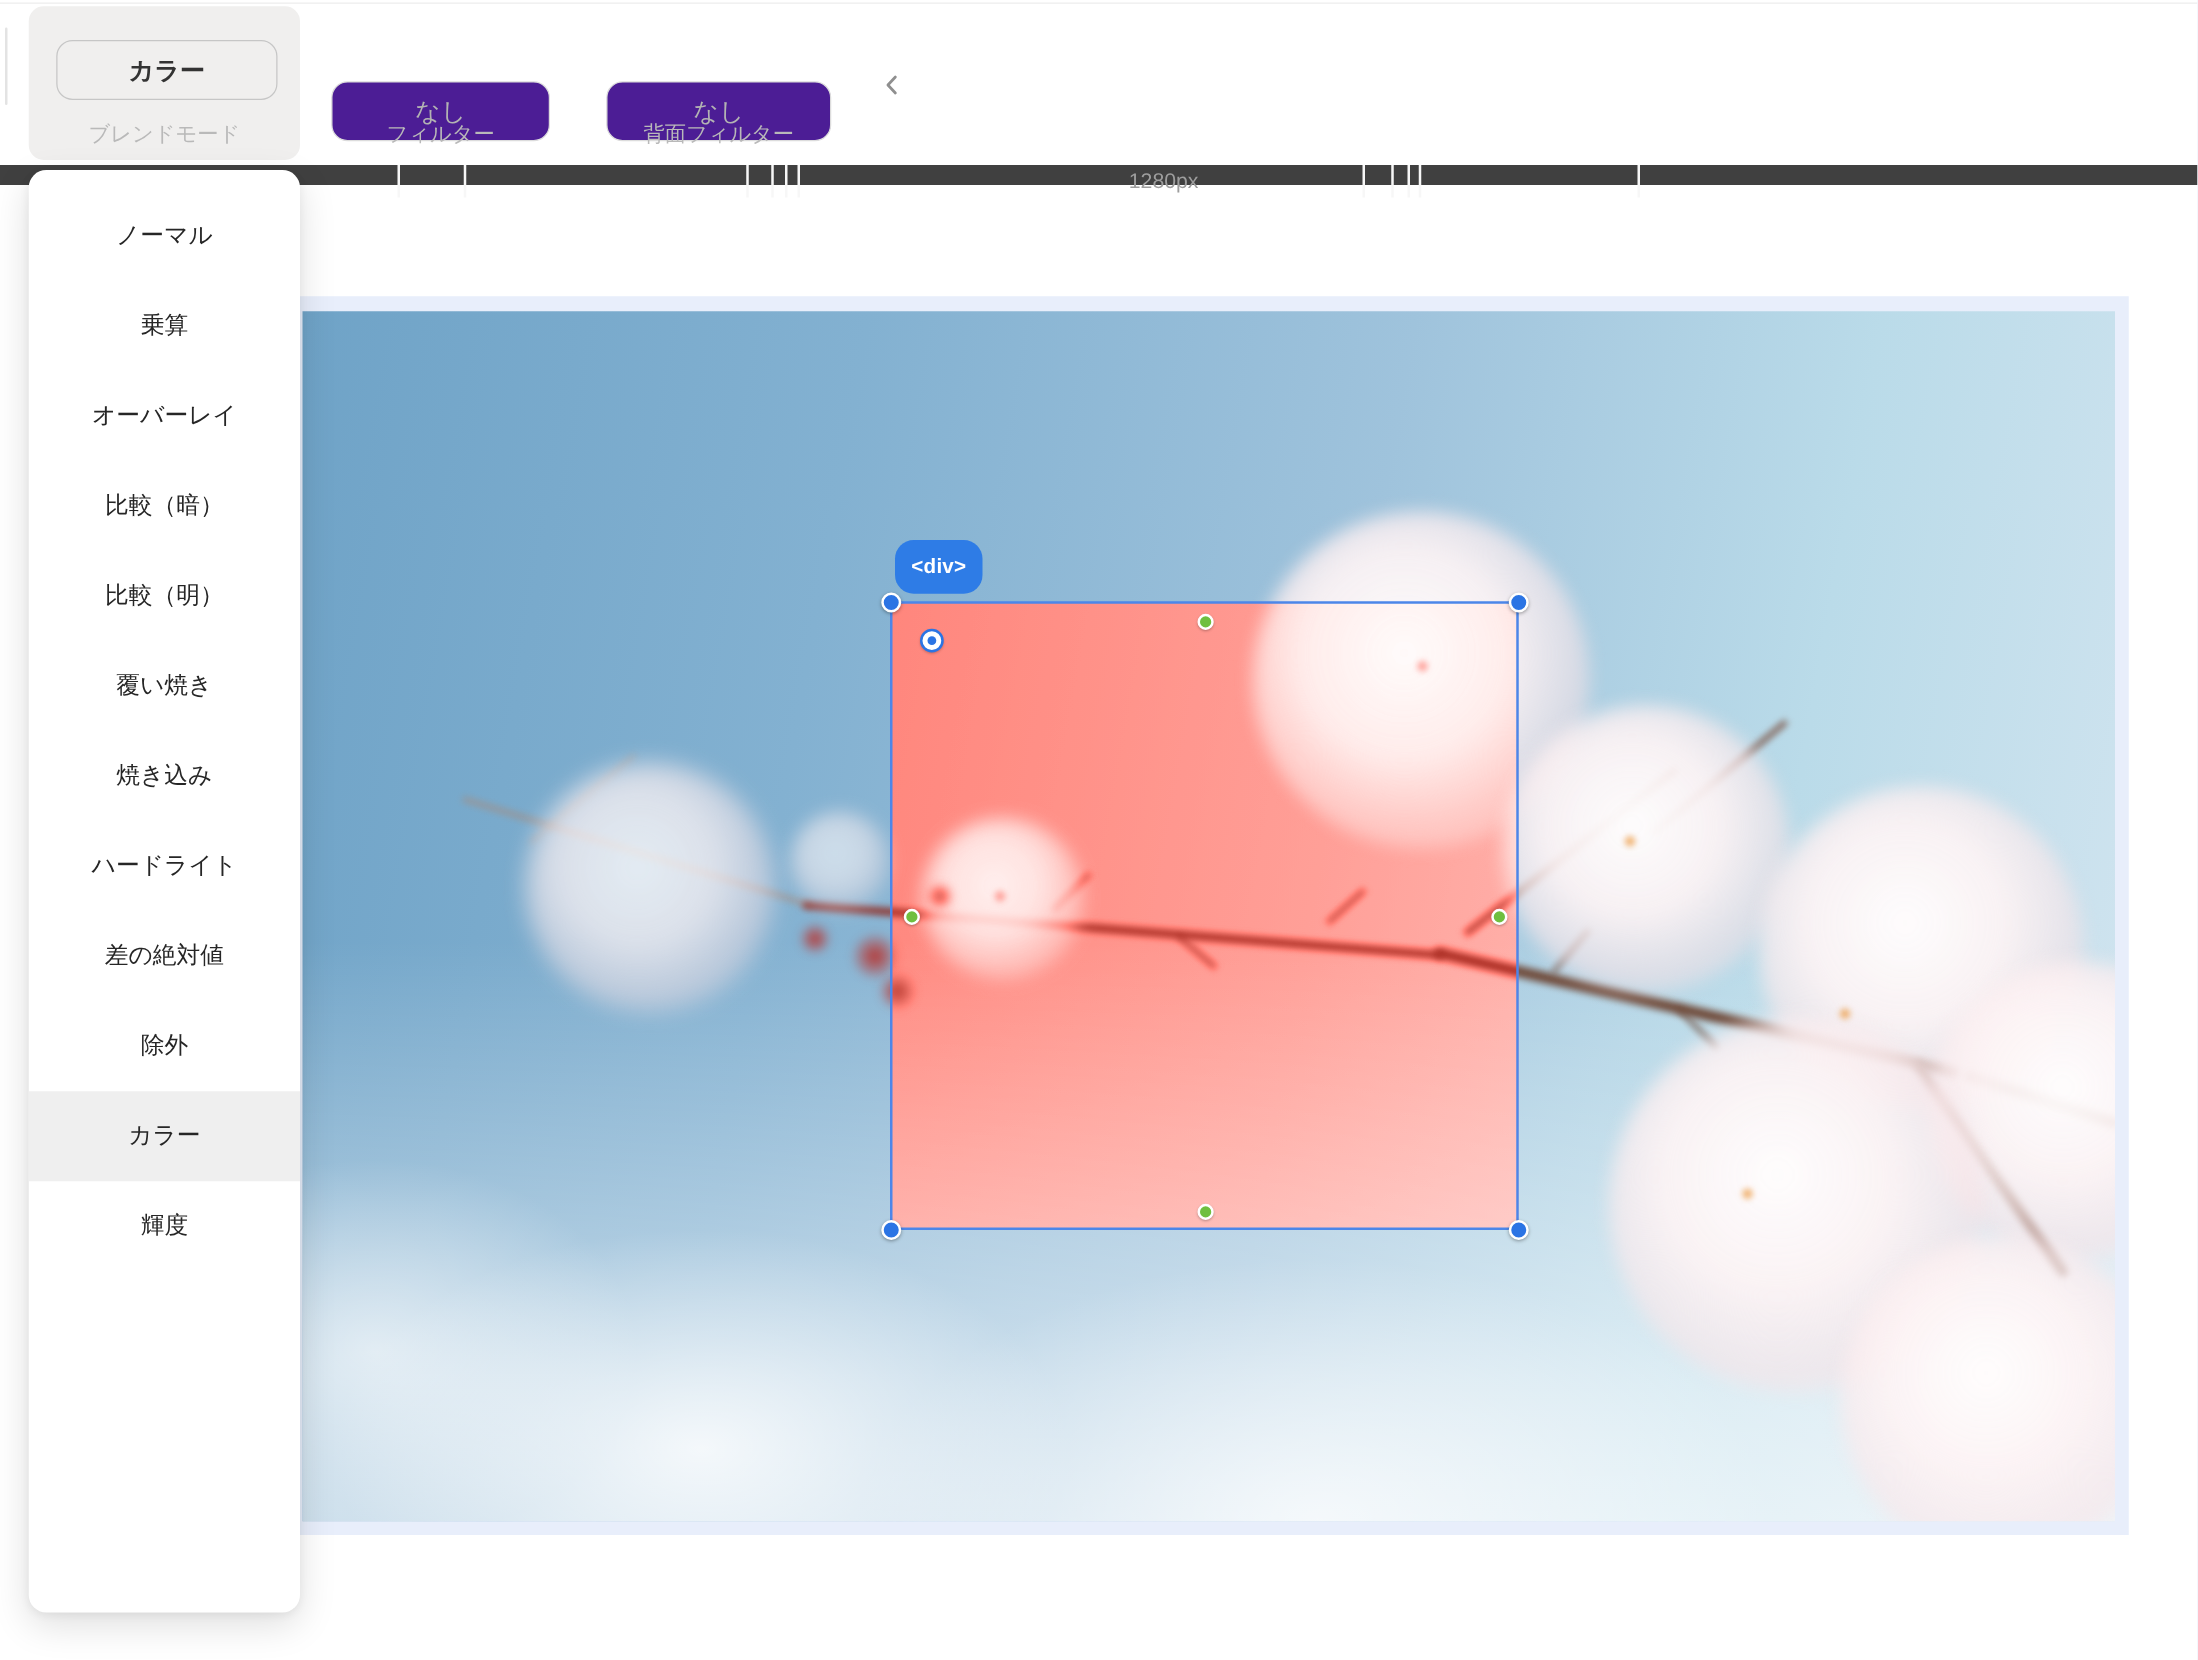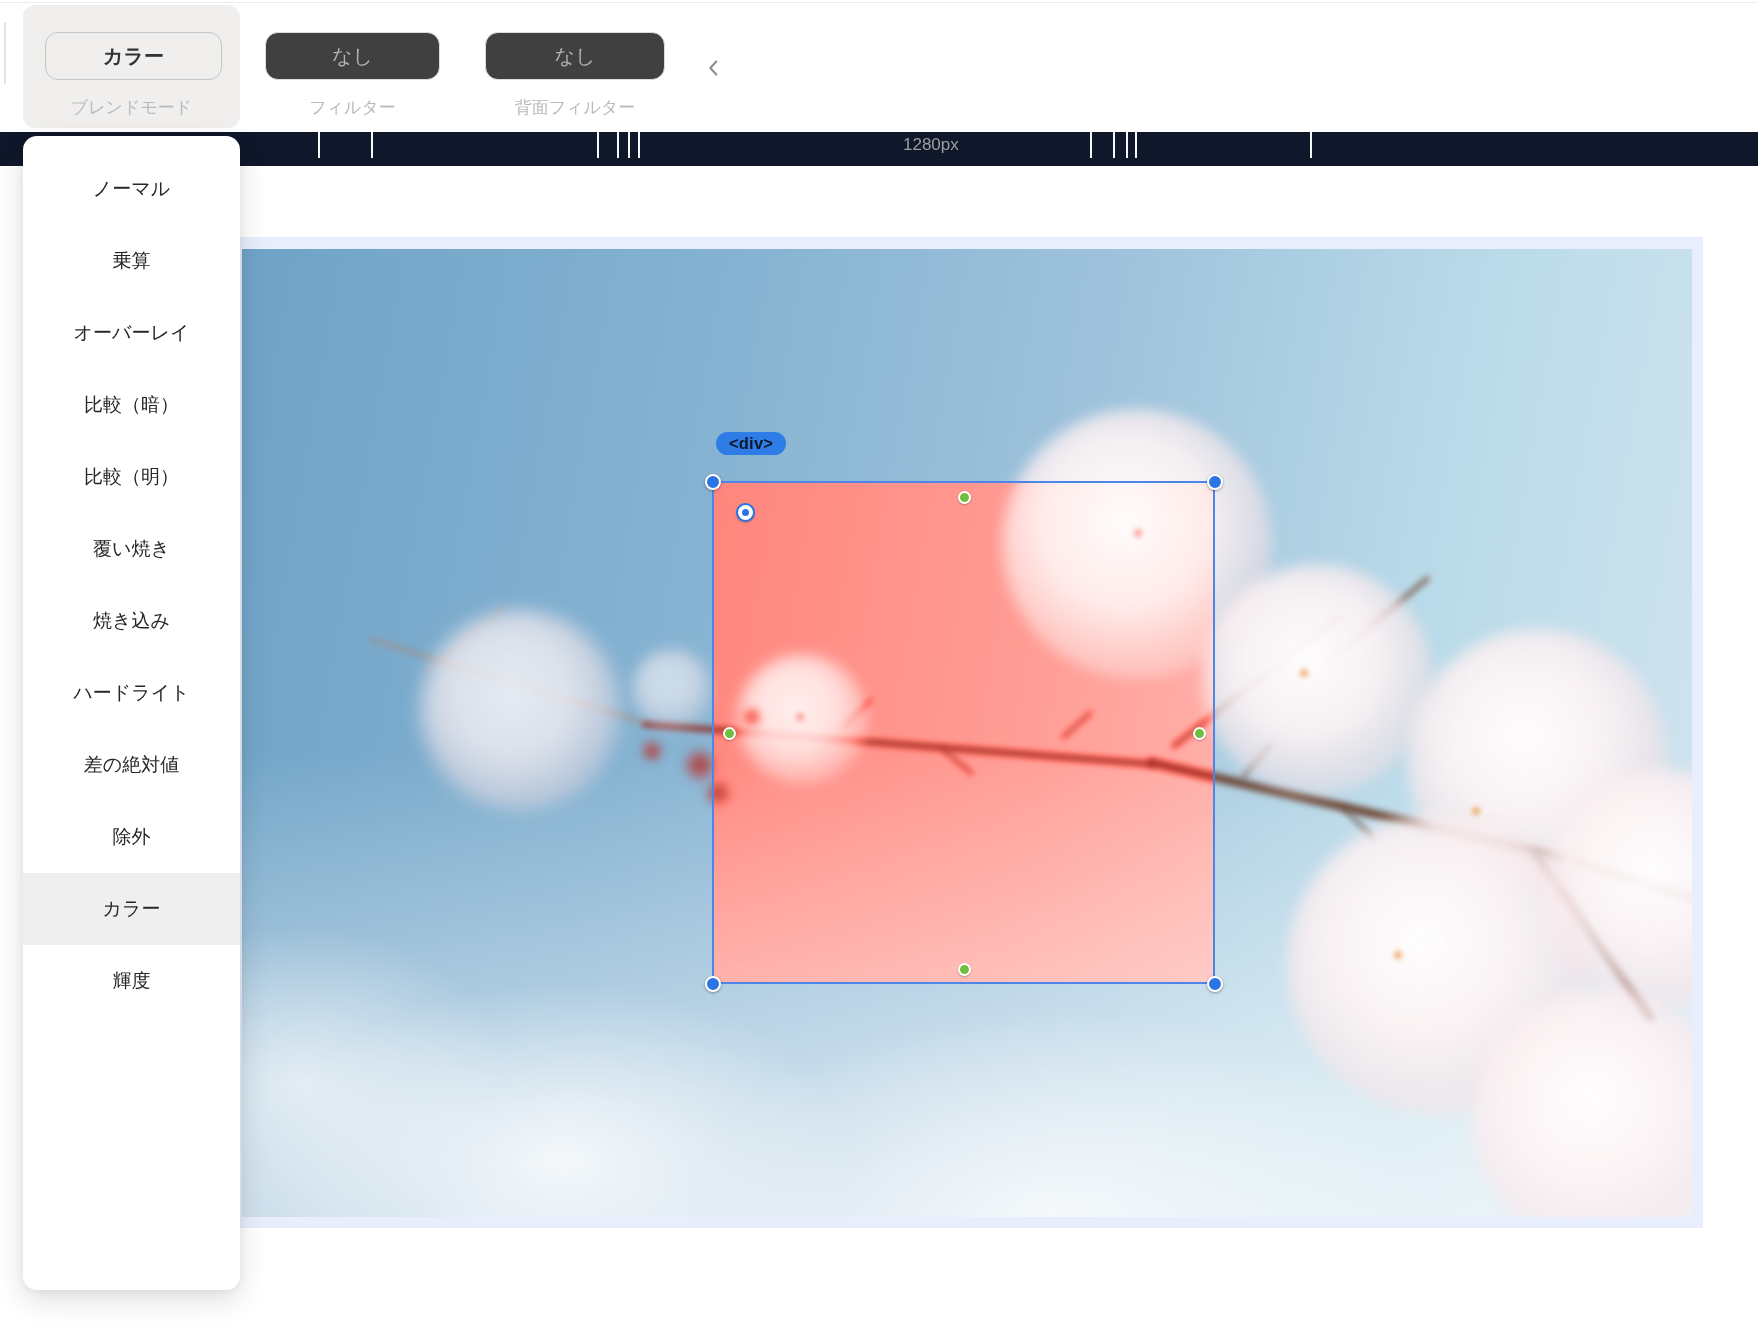--- a/index.html
+++ b/index.html
@@ -16,34 +16,34 @@
   .left-divider { left:4px; top:22px; width:2px; height:62px; background:#e3e3e3; border-radius:1px; }
 
   
   .blend-panel { left:23px; top:5px; width:217px; height:123px; background:#f0efee; border-radius:12px; z-index:40; }
   .tool-btn {
     position:absolute; top:32px; height:48px; border-radius:13px;
     display:flex; align-items:center; justify-content:center;
     font-size:20px; z-index:41; background:transparent; cursor:pointer;
   }
   .tool-btn.primary { left:45px; width:177px; border:1.5px solid #c6c6c6; color:#333333; font-weight:600; }
-  .tool-btn.ghost  { border:1.5px solid #dcdcdc; color:#b3b3b3; background:#404040; }
+  .tool-btn.ghost  { border:1.5px solid #dcdcdc; color:#b3b3b3; background:#4c1d95;margin-top:33px; }
   .tool-btn.filter   { left:265px; width:175px; }
   .tool-btn.backdrop { left:485px; width:180px; }
   .tool-label {
     position:absolute; top:96px; height:22px; font-size:17px; color:#b9b9b9;
     display:flex; align-items:center; justify-content:center; z-index:41; white-space:nowrap;
   }
   .tool-label.blend    { left:23px;  width:217px; }
   .tool-label.filter   { left:265px; width:175px; }
   .tool-label.backdrop { left:485px; width:180px; }
   .collapse-btn { left:700px; top:54px; width:28px; height:28px; display:flex; align-items:center; justify-content:center; cursor:pointer; z-index:41; }
 
   
-  .ruler { left:0; top:132px; width:1758px; height:34px; background:#0f172a; z-index:20; }
+  .ruler { left:0; top:132px; width:1758px; height:16px; background:#404040; z-index:20; }
   .ruler .tick { position:absolute; top:0; width:2px; height:26px; background:#f7f7f7; }
   .ruler-label { position:absolute; left:903px; top:0; height:26px; line-height:26px; font-size:17px; color:#9d9d9d; }
 
   
   .section-band { left:231px; top:237px; width:1472px; height:991px; background:#e8eefb; z-index:5; }
   .photo {
     left:242px; top:249px; width:1450px; height:968px; overflow:hidden; z-index:6;
     isolation:isolate;
     background:
       linear-gradient(to bottom, rgba(255,255,255,0) 52%, rgba(255,255,255,0.50) 88%, rgba(255,255,255,0.62) 100%),
@@ -78,22 +78,22 @@
     width:13px; height:13px; border-radius:50%; background:#6fbf3f; border:2px solid #ffffff;
     box-shadow:0 1px 2px rgba(0,0,0,0.25); z-index:32; cursor:pointer;
   }
   .handle-radius {
     width:19px; height:19px; border-radius:50%; background:#ffffff; border:2.5px solid #2b74e4;
     box-shadow:0 1px 2px rgba(0,0,0,0.2); z-index:32; cursor:pointer;
     display:flex; align-items:center; justify-content:center;
   }
   .handle-radius::after { content:""; width:7px; height:7px; border-radius:50%; background:#2b74e4; }
   .tag-badge {
-    left:716px; top:432px; height:23px; padding:0 13px; border-radius:15px;
-    background:#2e7ce6; color:#0f172a; font-size:16.5px; font-weight:700;
+    left:716px; top:432px; height:43px; padding:0 13px; border-radius:15px;
+    background:#2e7ce6; color:#ffffff; font-size:16.5px; font-weight:700;
     display:flex; align-items:center; z-index:33; letter-spacing:0.2px; cursor:pointer;
   }
 
   
   .blend-menu {
     left:23px; top:136px; width:217px; height:1154px; background:#ffffff; border-radius:14px;
     box-shadow:0 10px 30px rgba(0,0,0,0.13), 0 2px 8px rgba(0,0,0,0.06);
     z-index:60; padding-top:17px; overflow:hidden;
   }
   .menu-item {

